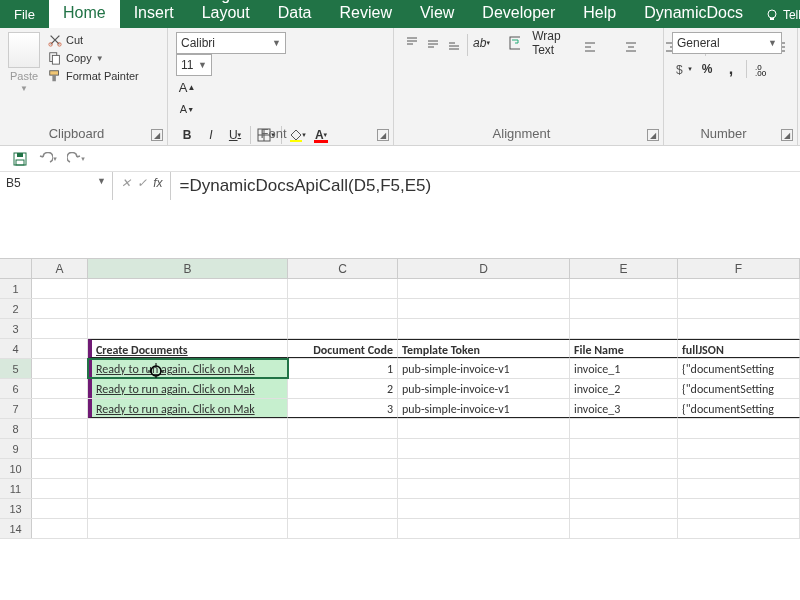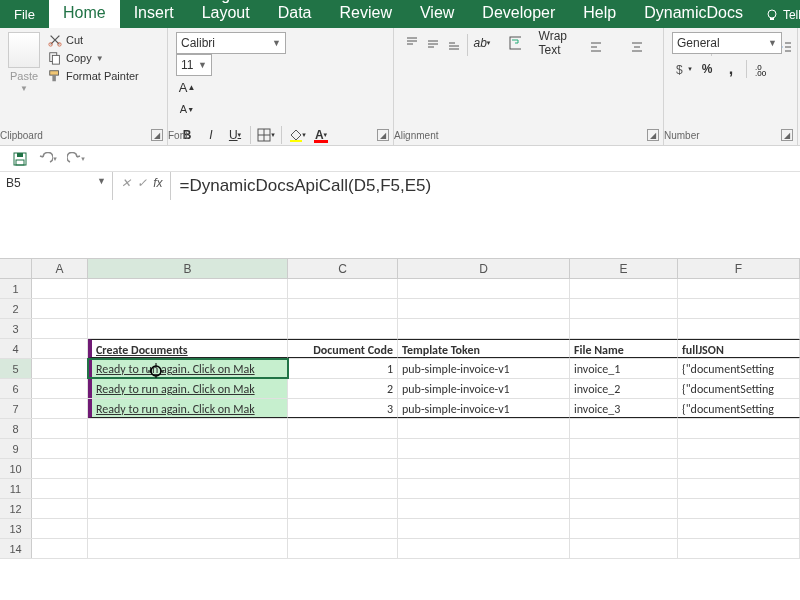--- a/index.html
+++ b/index.html
@@ -6,21 +6,21 @@
   body { background: #fff; width: 800px; height: 600px; overflow: hidden; font-size: 12px; color: #333; }
 
   .titlebar { background: #217346; height: 28px; display: flex; align-items: flex-end; }
   .file-tab { color: #fff; padding: 6px 14px; font-size: 13px; cursor: pointer; }
   .tab { color: #fff; padding: 6px 14px; font-size: 16px; cursor: pointer; }
   .tab.active { background: #fff; color: #217346; }
   .tellme { display: flex; align-items: center; color: #fff; padding: 6px 8px; gap: 4px; }
 
   .ribbon { background: #f3f3f3; border-bottom: 1px solid #d4d4d4; height: 118px; display: flex; }
   .group { border-right: 1px solid #d4d4d4; padding: 4px 8px 0 8px; display: flex; flex-direction: column; position: relative; }
-  .group-label { text-align: left; color: #666; font-size: 10px; padding: 4px 0 2px 0; position: absolute; bottom: 2px; left: 0; right: 14px; }
+  .group-label { text-align: center; color: #666; font-size: 13px; padding: 4px 0 2px 0; position: absolute; bottom: 2px; left: 0; right: 14px; }
   .group-content { flex: 1; display: flex; gap: 6px; }
   .dlauncher { position: absolute; bottom: 4px; right: 4px; width: 12px; height: 12px; border: 1px solid #999; font-size: 8px; display:flex;align-items:center;justify-content:center;color:#666; }
 
   .clipboard .paste { display: flex; flex-direction: column; align-items: center; gap: 2px; color:#999; }
   .clipboard .paste-icon { width: 32px; height: 36px; border: 1px solid #ccc; background: linear-gradient(#fff,#eee); position: relative; }
   .clipboard .sidebtns { display: flex; flex-direction: column; gap: 2px; font-size: 11px; }
   .clipboard .sidebtns div { display:flex; align-items:center; gap:4px; padding:1px 2px; }
   .sc-icon { width:14px; height:14px; display:inline-block; }
   .combo { background:#fff; border:1px solid #aaa; height:22px; display:flex; align-items:center; padding:0 4px; font-size:12px; }
   .combo .dd { margin-left:auto; color:#666; font-size:9px; padding-left:4px;}
@@ -203,21 +203,21 @@
               <line x1="2" y1="10" x2="12" y2="10" stroke="#555"></line>
               <line x1="2" y1="13" x2="12" y2="13" stroke="#555"></line>
             </svg>
           </div>
         <div style="width:1px;background:#ccc;margin:2px 2px;"></div>
         <div class="btn">
             <span style="font-style:italic;">ab</span>
             <span style="font-size:7px;">▾</span>
           </div>
         <div style="width:10px;"></div>
-        <div class="btn" style="width:auto;padding:0 4px;gap:18px;">
+        <div class="btn" style="width:auto;padding:0 4px;gap:12px;">
           <svg width="14" height="14">
               <rect x="1" y="1" width="12" height="12" fill="none" stroke="#555"></rect>
               <path d="M3 4 h6 v3 h-3" fill="none" stroke="#2a7"></path>
             </svg>
           <span>Wrap Text</span>
         </div>
       </div>
       <div class="align-rows" style="margin-top:4px;gap:23px;">
         <div class="btn">
             <svg width="14" height="14">
@@ -451,29 +451,20 @@
       <div class="row">
         <div class="rh">11</div>
         <div class="cell c-A"></div>
         <div class="cell c-B"></div>
         <div class="cell c-C"></div>
         <div class="cell c-D"></div>
         <div class="cell c-E"></div>
         <div class="cell c-F"></div>
       </div>
       <div class="row">
-        <div class="rh">12</div>
-        <div class="cell c-A"></div>
-        <div class="cell c-B"></div>
-        <div class="cell c-C"></div>
-        <div class="cell c-D"></div>
-        <div class="cell c-E"></div>
-        <div class="cell c-F"></div>
-      </div>
-      <div class="row">
         <div class="rh">13</div>
         <div class="cell c-A"></div>
         <div class="cell c-B"></div>
         <div class="cell c-C"></div>
         <div class="cell c-D"></div>
         <div class="cell c-E"></div>
         <div class="cell c-F"></div>
       </div>
       <div class="row">
         <div class="rh">14</div>

